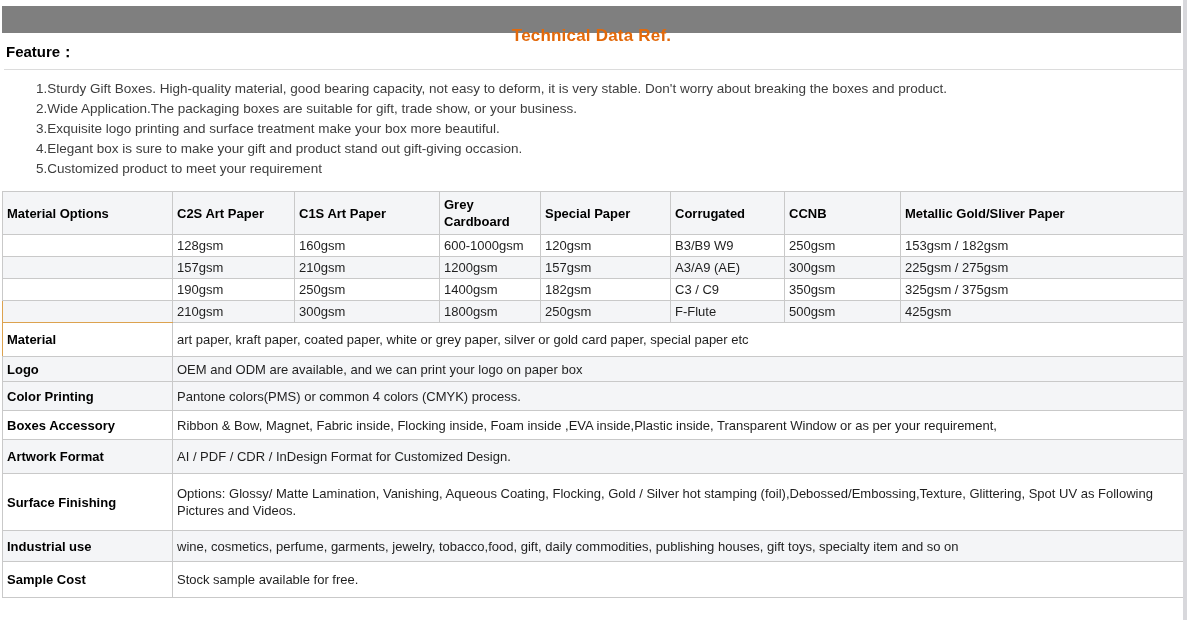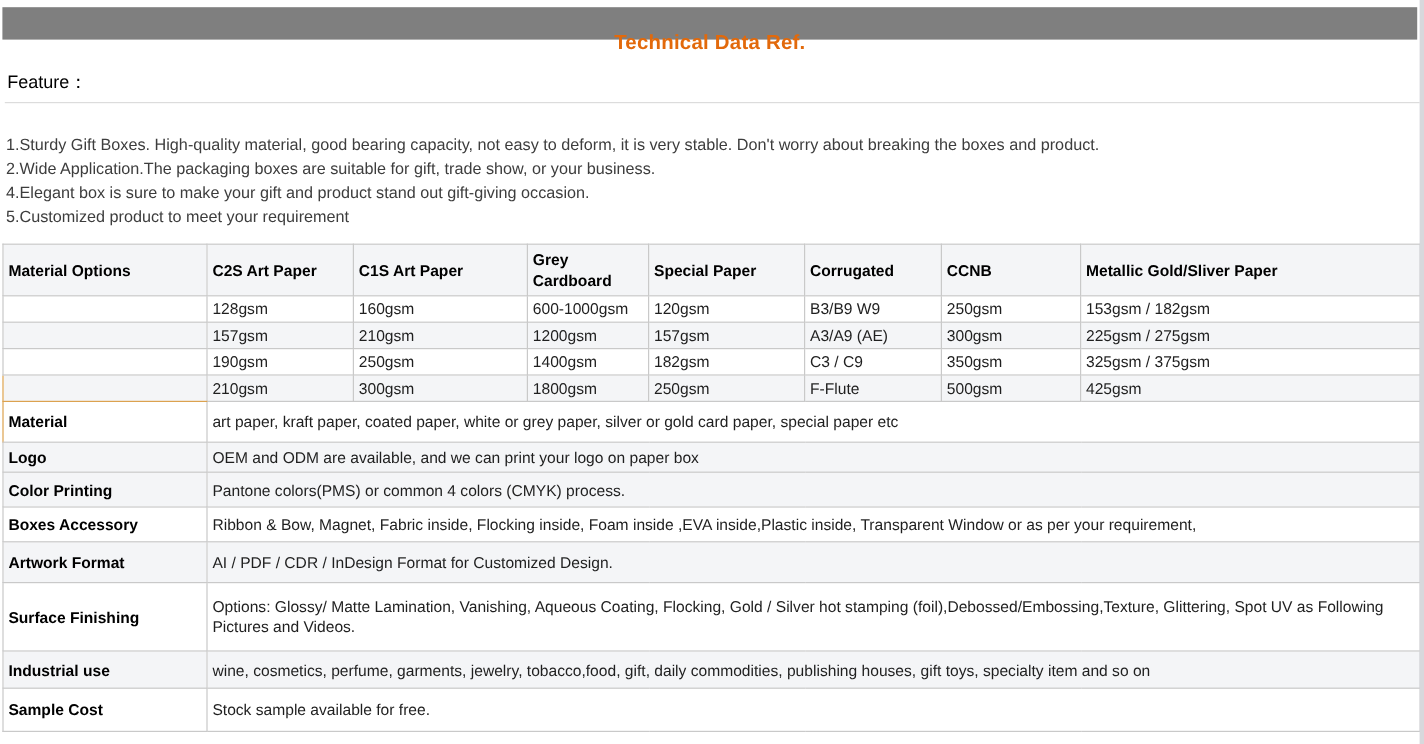--- a/index.html
+++ b/index.html
@@ -15,26 +15,26 @@
   .banner {
     margin:6px 6px 0 2px; height:27px;
     background: var(--banner_bg, #7f7f7f);
     display:flex; align-items:center; justify-content:center;
   }
   .banner-title {
     color: var(--title_orange, #e2690b);
     font-weight:bold; font-size:17px; letter-spacing:0.2px;margin-top:32px;
   }
   .feature-heading {
-    margin:16px 4px; padding:10px 2px 7px;
-    font-size:15px; font-weight:normal; color:#000;
+    margin:0 4px; padding:10px 2px 7px;
+    font-size:15px; font-weight:bold; color:#000;
     border-bottom:1px solid var(--rule, #dcdcdc);
   }
   .feature-list { padding:9px 2px 0 5px; font-size:13.5px; color:#3d3d3d; }
-  .feat-line { line-height:20px; white-space:nowrap; overflow:hidden; }
+  .feat-line { line-height:20px; white-space:nowrap; overflow:hidden;margin-left:31px; }
 
   table.spec {
     border-collapse:collapse; table-layout:fixed;
     width:1181px; margin:12px 0 0 2px; font-size:13px;
   }
   table.spec th, table.spec td {
     border:1px solid var(--grid, #c9c9c9);
     padding:1px 4px; text-align:left; vertical-align:middle; overflow:hidden;
   }
   table.spec thead th {
@@ -52,20 +52,21 @@
 
 <div class="banner">
   <span class="banner-title">Technical Data Ref.</span>
 </div>
 
 <div class="feature-heading">Feature：</div>
 
 <div class="feature-list">
     <div class="feat-line">1.Sturdy Gift Boxes. High-quality material, good bearing capacity, not easy to deform, it is very stable. Don't worry about breaking the boxes and product.</div>
     <div class="feat-line">2.Wide Application.The packaging boxes are suitable for gift, trade show, or your business.</div>
+    <div class="feat-line">3.Exquisite logo printing and surface treatment make your box more beautiful.</div>
     <div class="feat-line">4.Elegant box is sure to make your gift and product stand out gift-giving occasion.</div>
     <div class="feat-line">5.Customized product to meet your requirement</div>
   </div>
 
 <table class="spec">
   <colgroup>
     <col style="width:170px">
       <col style="width:122px">
       <col style="width:145px">
       <col style="width:101px">

